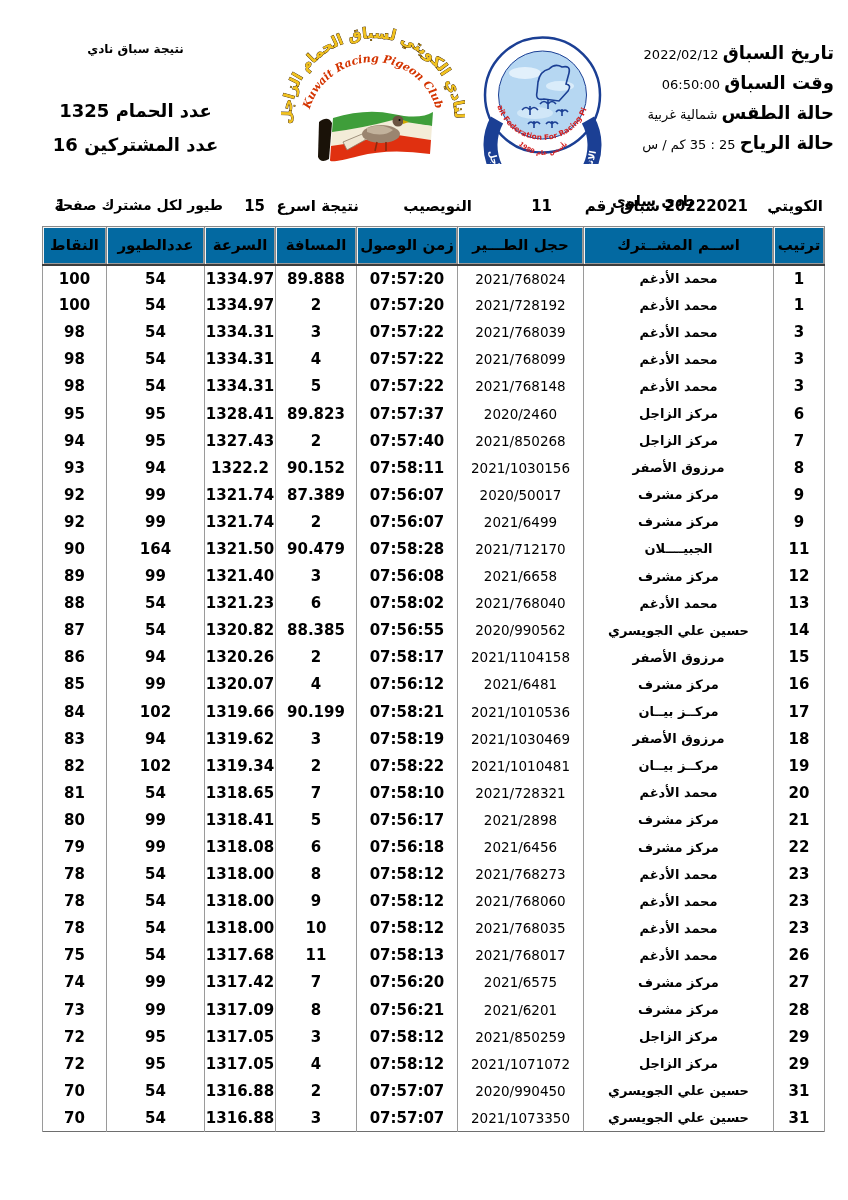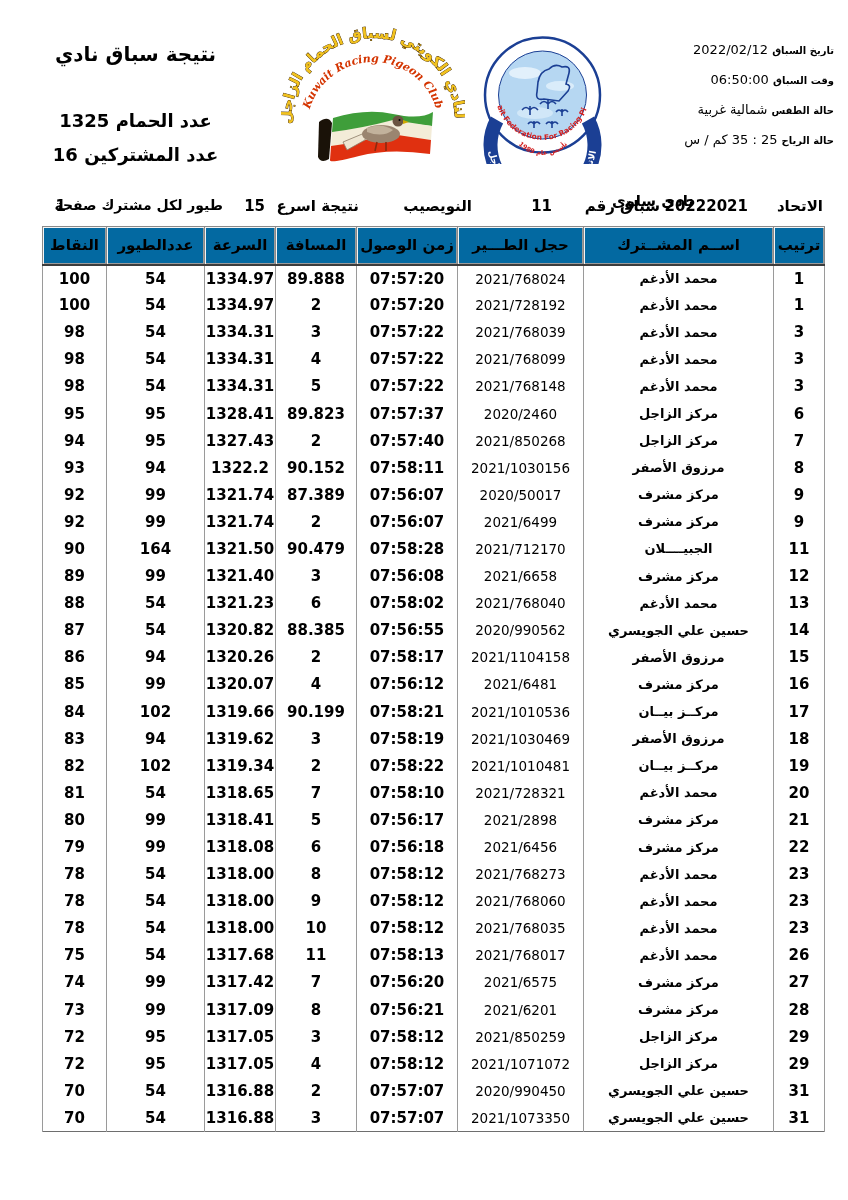--- a/index.html
+++ b/index.html
@@ -8,29 +8,29 @@
     background:#ffffff;
     font-family:"DejaVu Sans", sans-serif;
     color:#000;
     position:relative;
     overflow:hidden;
   }
   .page { position:absolute; inset:0; background:#fff; }
 
   
   .left-info { position:absolute; top:42px; left:38px; width:195px; text-align:center; direction:rtl; }
-  .doc-title { font-size:20px; font-weight:bold; letter-spacing:.5px; }
+  .doc-title { font-size:12px; font-weight:bold; letter-spacing:.5px; }
   .counts { margin-top:44px; }
   .count-line { font-size:18px; font-weight:bold; margin-bottom:13px; white-space:nowrap; }
   .count-line .val { font-weight:bold; }
 
   
   .race-info { position:absolute; top:42px; right:14px; width:210px; direction:rtl; text-align:right; }
   .race-info .line { height:30px; font-size:13px; white-space:nowrap; }
-  .race-info .lbl { font-weight:bold; font-size:10px; }
+  .race-info .lbl { font-weight:bold; font-size:18px; }
 
   
   .club-logo { position:absolute; left:281px; top:18px; width:184px; height:150px; }
   .fed-logo  { position:absolute; left:480px; top:18px; width:124px; height:146px; }
 
   
   .club-name { position:absolute; top:172px; left:0; width:694px; font-size:15px; font-weight:bold; direction:rtl;margin-top:20px; }
   .season-line { position:absolute; top:197px; left:0; width:848px; height:24px; font-size:15px; font-weight:bold; direction:rtl; }
   .season-line span { position:absolute; top:0; white-space:nowrap; }
   .sl-season-label { right:25px; }
@@ -164,21 +164,21 @@
     </div>
     <div class="line">
       <span class="lbl">حالة الرياح</span>
       <span class="val">25 : 35 كم / س</span>
     </div>
   </div>
 
   <div class="club-name">نادي سلوى</div>
 
   <div class="season-line">
-    <span class="sl-season-label">الاتحاد</span>
+    <span class="sl-season-label">الكويتي</span>
     <span class="sl-season">20222021</span>
     <span class="sl-race-label">سباق رقم</span>
     <span class="sl-race-no">11</span>
     <span class="sl-location">النويصيب</span>
     <span class="sl-result-label">نتيجة اسرع</span>
     <span class="sl-birds-per">15</span>
     <span class="sl-birds-label">طيور لكل مشترك صفحة</span>
     <span class="sl-page-no">1</span>
   </div>
 

